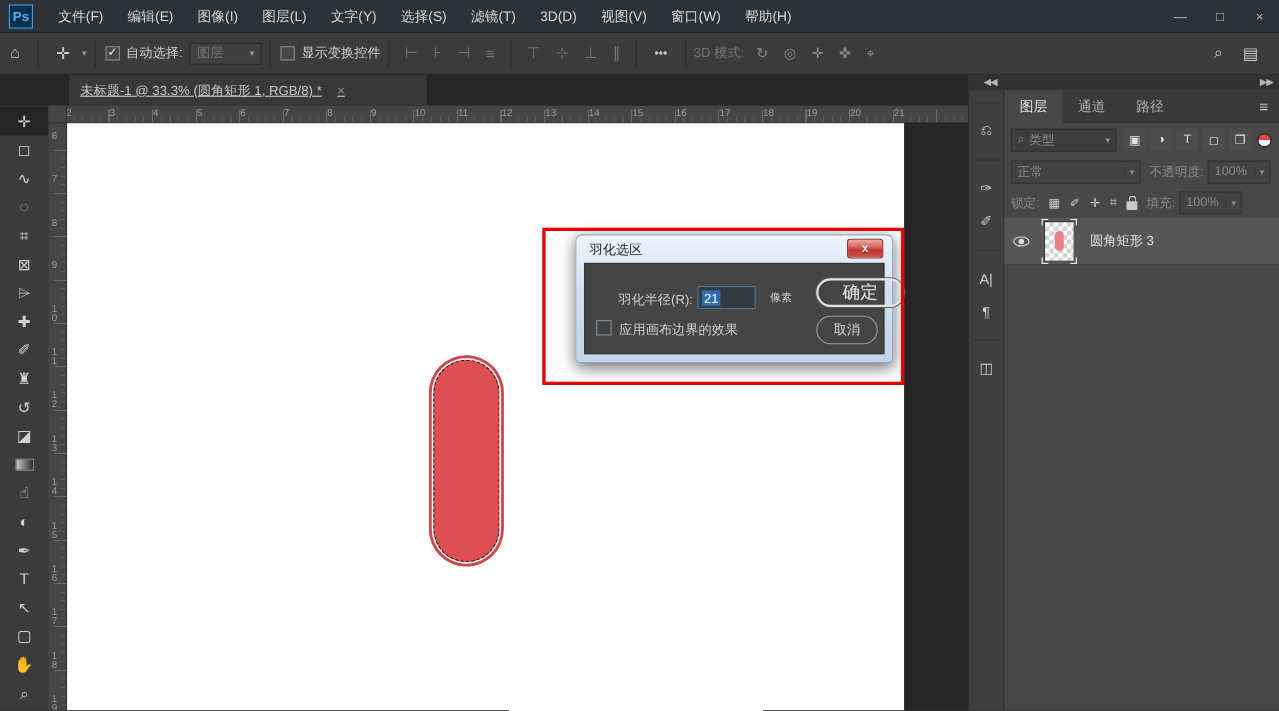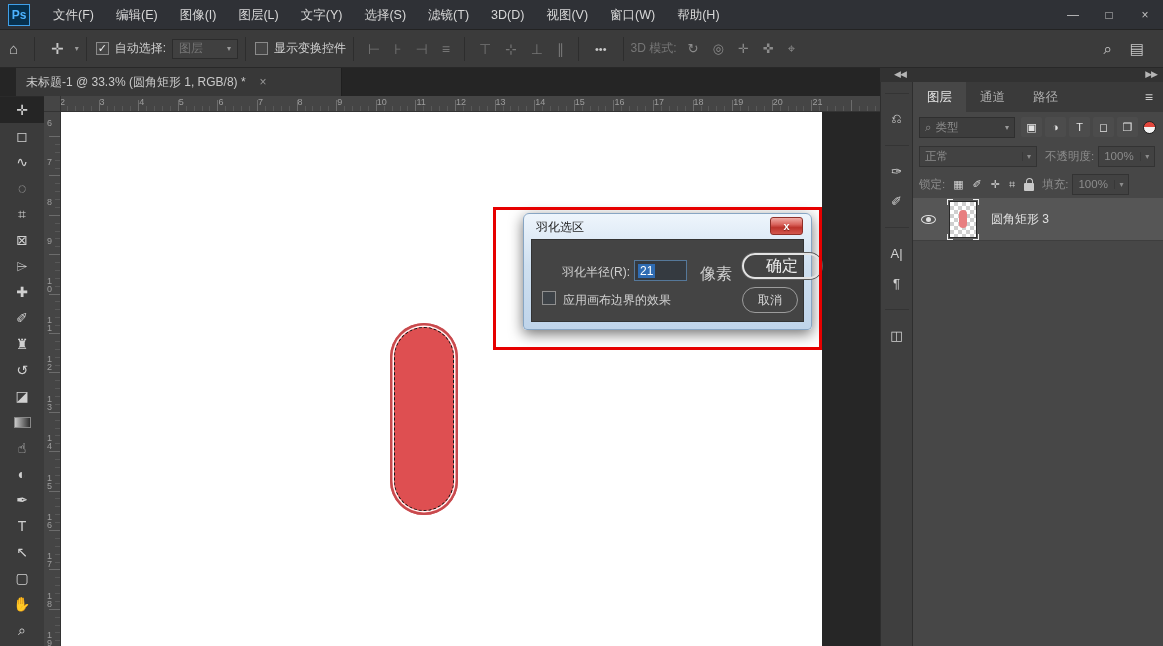--- a/index.html
+++ b/index.html
@@ -30,22 +30,22 @@
   .opt-label{color:#d0d0d0;}
   .opt-label.dim,.align-glyph,.mode3d-label{color:#767676;}
   .select-dim{width:66px;height:20px;border:1px solid #2c2c2c;background:#404040;color:#757575;
               display:flex;align-items:center;justify-content:space-between;padding:0 6px;margin-left:6px;}
   .align-glyph{font-size:14px;padding:0 7px;}
   .mode3d-icon{color:#8b8b8b;font-size:13px;padding:0 7px;}
   .opt-right{margin-left:auto;display:flex;align-items:center;}
 
   
   .tabbar{position:absolute;left:0;top:68px;width:880px;height:28px;background:#252525;display:flex;}
-  .doc-tab{margin-left:16px;width:326px;height:28px;background:#383838;display:flex;align-items:center;
-           padding:0 10px;font-size:12px;color:#c9c9c9;border-right:1px solid #1f1f1f;}
+  .doc-tab{margin-left:63px;width:326px;height:28px;background:#383838;display:flex;align-items:center;
+           padding:0 10px;font-size:12px;color:#c9c9c9;border-right:1px solid #1f1f1f;text-decoration:underline;}
   .tab-close{margin-left:14px;color:#979797;font-size:12px;}
   .dock-top{position:absolute;left:880px;top:68px;width:283px;height:14px;background:#323232;}
   .collapse-arrows{position:absolute;top:1px;font-size:9px;color:#b5b5b5;letter-spacing:-1px;}
 
   
   .toolbar{position:absolute;left:0;top:96px;width:44px;height:550px;background:#3b3b3b;
            border-top:1px solid #2a2a2a;display:flex;flex-direction:column;}
   .tool{width:44px;height:26px;display:flex;align-items:center;justify-content:center;
         color:#d0d0d0;font-size:14px;}
   .tool.selected{background:#252525;}
@@ -86,21 +86,21 @@
   .dlg-title{position:absolute;left:12px;top:5px;font-size:12px;color:#1c1c1c;}
   .dlg-close{position:absolute;right:8px;top:3px;width:33px;height:18px;border-radius:3px;
              background:linear-gradient(#f0aba5,#da655e 40%,#bd342c 60%,#d2574d);
              border:1px solid #8e2f28;color:#fff;font-size:11px;font-weight:bold;
              display:flex;align-items:center;justify-content:center;text-shadow:0 1px 1px #7a201a;}
   .dlg-body{position:absolute;left:7px;right:7px;top:25px;bottom:7px;background:#444444;border:1px solid #333;}
   .dlg-label{position:absolute;left:8px;top:24px;width:90px;text-align:right;font-size:12px;color:#cfcfcf;}
   .dlg-input{position:absolute;left:102px;top:20px;width:53px;height:21px;background:#353a40;
              border:1px solid #55789a;font-size:12px;display:flex;align-items:center;padding-left:3px;}
   .dlg-input .sel{background:#2f6cb3;color:#ffffff;padding:0 2px;}
-  .dlg-unit{position:absolute;left:168px;top:24px;font-size:16px;color:#cfcfcf;}
+  .dlg-unit{position:absolute;left:168px;top:24px;font-size:10px;color:#cfcfcf;}
   .btn-ok{position:absolute;left:210px;top:13px;width:80px;height:26px;border:2px solid #e3e3e3;
           border-radius:13px;color:#ececec;font-size:16px;display:flex;align-items:center;
           justify-content:center;box-shadow:0 0 0 1px #5a5a5a;}
   .btn-cancel{position:absolute;left:210px;top:47px;width:56px;height:26px;border:1px solid #9c9c9c;
           border-radius:13px;color:#d8d8d8;font-size:12px;display:flex;align-items:center;justify-content:center;}
   .dlg-cb{position:absolute;left:10px;top:51px;width:14px;height:14px;border:1px solid #8f8f8f;background:#3d4247;}
   .dlg-cb-label{position:absolute;left:31px;top:52px;font-size:12px;color:#cfcfcf;}
 
   
   .dock{position:absolute;left:880px;top:82px;width:32px;height:564px;background:#3f3f3f;

